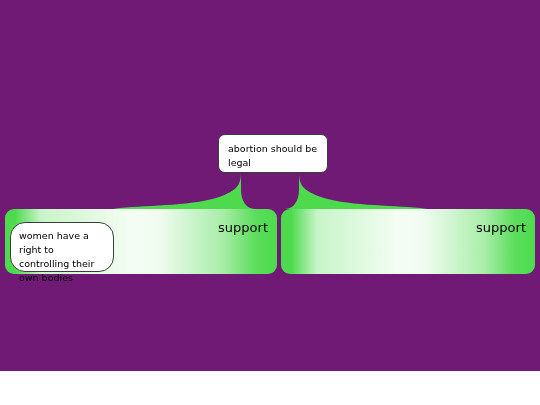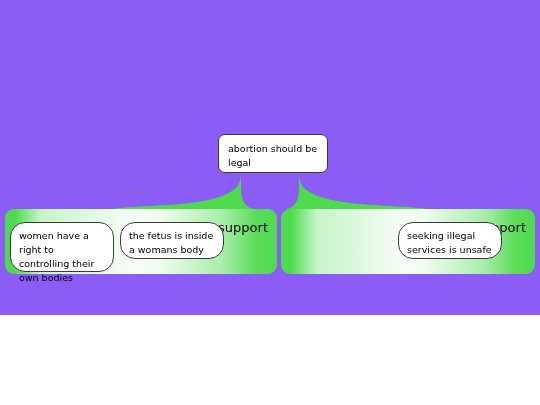--- a/index.html
+++ b/index.html
@@ -4,22 +4,22 @@
 <title>Argument Map</title>
 <style>
   html, body {
     margin: 0;
     padding: 0;
     background: #ffffff;
   }
   #canvas {
     position: relative;
     width: 540px;
-    height: 315px;
-    background: #8b5cf6;
+    height: 371px;
+    background: #701a75;
     overflow: hidden;
     font-family: "DejaVu Sans", "Liberation Sans", sans-serif;
   }
 
   
   #connectors {
     position: absolute;
     left: 0;
     top: 0;
     width: 540px;
@@ -141,22 +141,16 @@
   </div>
 
   <div class="support-group" id="group-right">
     <span class="group-label">support</span>
   </div>
 
   <div class="reason-box" id="reason-0">
     <span>women have a right to controlling their own bodies</span>
   </div>
 
-  <div class="reason-box" id="reason-1">
-    <span>the fetus is inside a womans body</span>
-  </div>
 
 
-  <div class="reason-box" id="reason-3">
-    <span>seeking illegal services is unsafe</span>
-  </div>
 
 </div>
 
 </body></html>

